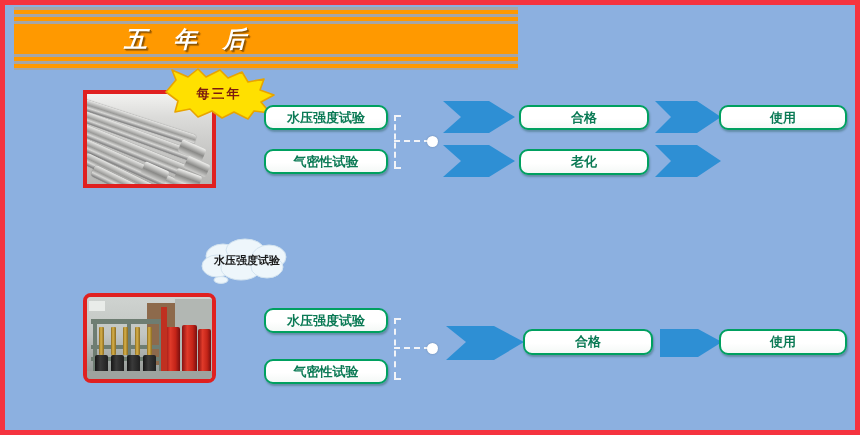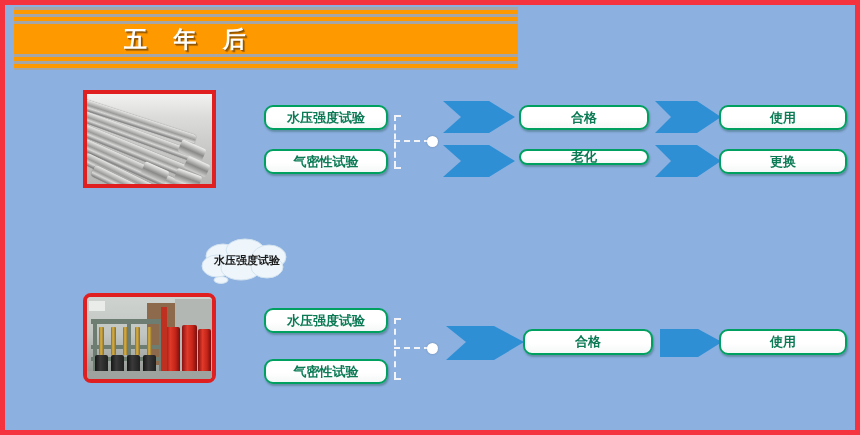--- a/index.html
+++ b/index.html
@@ -11,21 +11,21 @@
   }
   .slide{
     position:absolute;left:0;top:0;width:860px;height:435px;
     box-sizing:border-box;
     border:5px solid #f5333f;
     background:#8cb0e0;
     overflow:hidden;
   }
   
   .banner{
-    position:absolute;left:9px;top:2px;width:504px;height:62px;
+    position:absolute;left:9px;top:2px;width:504px;height:62px;font-style:italic;
   }
   .banner .stripe{position:absolute;left:0;width:100%;}
   .b-g1{top:0px;height:3px;background:#a6a6a6;}
   .b-o1{top:3px;height:4px;background:#ff9900;}
   .b-g2{top:7px;height:3px;background:#a6a6a6;}
   .b-o2{top:10px;height:4px;background:#ff9900;}
   .b-g3{top:14px;height:3px;background:#a6a6a6;}
   .b-main{top:17px;height:30px;background:#ff9900;}
   .b-g4{top:47px;height:3px;background:#a6a6a6;}
   .b-o3{top:50px;height:4px;background:#ff9900;}
@@ -156,20 +156,26 @@
     <div class="hose" style="left:-4px;top:30px;width:126px;height:12px;transform:rotate(22deg);transform-origin:left center;"></div>
     <div class="hose" style="left:-4px;top:44px;width:128px;height:12px;transform:rotate(24deg);transform-origin:left center;"></div>
     <div class="hose" style="left:-2px;top:58px;width:124px;height:12px;transform:rotate(26deg);transform-origin:left center;"></div>
     <div class="hose" style="left:6px;top:70px;width:116px;height:12px;transform:rotate(26deg);transform-origin:left center;"></div>
     <div class="ferrule" style="left:92px;top:50px;width:26px;height:13px;transform:rotate(24deg);"></div>
     <div class="ferrule" style="left:98px;top:66px;width:24px;height:13px;transform:rotate(24deg);"></div>
     <div class="ferrule" style="left:55px;top:72px;width:26px;height:13px;transform:rotate(24deg);"></div>
     <div class="ferrule" style="left:88px;top:78px;width:26px;height:12px;transform:rotate(20deg);"></div>
   </div>
 
+  <div class="starburst">
+    <svg width="118" height="52" viewBox="0 0 118 52">
+      <polygon points="6,24 16,12 12,2 28,9 38,1 46,9 60,2 68,10 82,4 88,14 104,11 100,22 114,27 101,34 110,45 94,43 88,51 74,44 62,50 52,43 38,49 30,41 15,44 18,33" fill="#ffe000" stroke="#e8a400" stroke-width="1.6" stroke-linejoin="round"></polygon>
+    </svg>
+    <div class="sb-text">每三年</div>
+  </div>
 
   <div class="pill" style="left:259px;top:100px;width:124px;height:25px;">
     <span>水压强度试验</span>
   </div>
   <div class="pill" style="left:259px;top:144px;width:124px;height:25px;">
     <span>气密性试验</span>
   </div>
 
   <div class="connector" style="left:389px;top:105px;width:50px;height:62px;">
     <div class="dline dash-v" style="left:0px;top:5px;height:52px;"></div>
@@ -186,40 +192,37 @@
   </div>
   <div class="chev" style="left:438px;top:140px;">
     <svg width="72" height="32" viewBox="0 0 72 32">
       <polygon points="0,0 46,0 72,16 46,32 0,32 18,16" fill="#2e8fd4"></polygon>
     </svg>
   </div>
 
   <div class="pill" style="left:514px;top:100px;width:130px;height:25px;">
     <span>合格</span>
   </div>
-  <div class="pill" style="left:514px;top:144px;width:130px;height:16px;">
+  <div class="pill" style="left:514px;top:144px;width:130px;height:26px;">
     <span>老化</span>
   </div>
 
   <div class="chev" style="left:650px;top:96px;">
     <svg width="66" height="32" viewBox="0 0 66 32">
       <polygon points="0,0 42,0 66,16 42,32 0,32 16,16" fill="#2e8fd4"></polygon>
     </svg>
   </div>
   <div class="chev" style="left:650px;top:140px;">
     <svg width="66" height="32" viewBox="0 0 66 32">
       <polygon points="0,0 42,0 66,16 42,32 0,32 16,16" fill="#2e8fd4"></polygon>
     </svg>
   </div>
 
   <div class="pill" style="left:714px;top:100px;width:128px;height:25px;">
     <span>使用</span>
-  </div>
-  <div class="pill" style="left:714px;top:144px;width:128px;height:25px;">
-    <span>更换</span>
   </div>
 
   <div class="cloud">
     <svg width="100" height="48" viewBox="0 0 100 48">
       <g fill="#eef6fb" stroke="#d3e3ef" stroke-width="1">
         <ellipse cx="26" cy="18" rx="17" ry="12"></ellipse>
         <ellipse cx="48" cy="12" rx="19" ry="11"></ellipse>
         <ellipse cx="72" cy="19" rx="17" ry="12"></ellipse>
         <ellipse cx="20" cy="28" rx="15" ry="11"></ellipse>
         <ellipse cx="44" cy="30" rx="20" ry="12"></ellipse>

